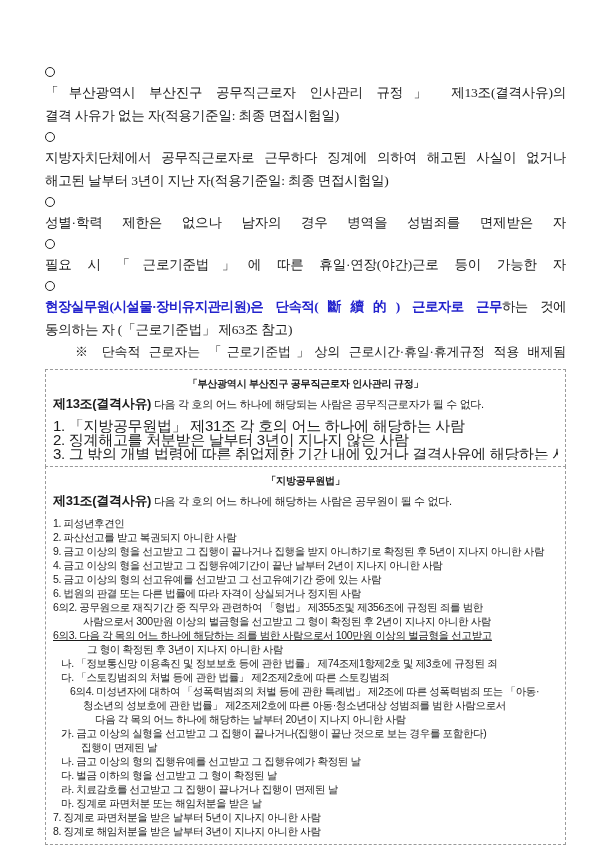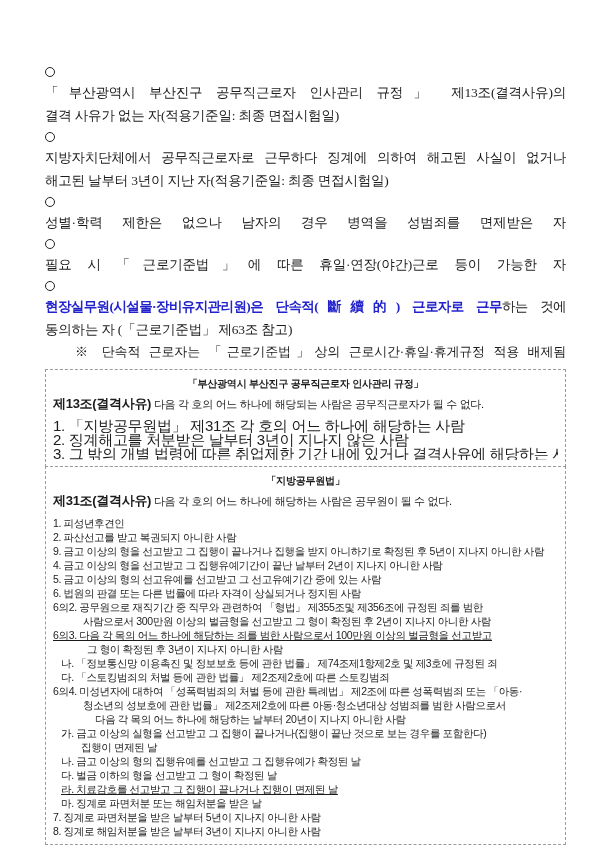--- a/index.html
+++ b/index.html
@@ -126,27 +126,27 @@
         <div class="law-line" style="padding-left: 0px;">9. 금고 이상의 형을 선고받고 그 집행이 끝나거나 집행을 받지 아니하기로 확정된 후 5년이 지나지 아니한 사람</div>
         <div class="law-line" style="padding-left: 0px;">4. 금고 이상의 형을 선고받고 그 집행유예기간이 끝난 날부터 2년이 지나지 아니한 사람</div>
         <div class="law-line" style="padding-left: 0px;">5. 금고 이상의 형의 선고유예를 선고받고 그 선고유예기간 중에 있는 사람</div>
         <div class="law-line" style="padding-left: 0px;">6. 법원의 판결 또는 다른 법률에 따라 자격이 상실되거나 정지된 사람</div>
         <div class="law-line" style="padding-left: 0px;">6의2. 공무원으로 재직기간 중 직무와 관련하여 「형법」 제355조및 제356조에 규정된 죄를 범한</div>
         <div class="law-line" style="padding-left: 30px;">사람으로서 300만원 이상의 벌금형을 선고받고 그 형이 확정된 후 2년이 지나지 아니한 사람</div>
         <div class="law-line" style="padding-left: 0px; text-decoration: underline;">6의3. 다음 각 목의 어느 하나에 해당하는 죄를 범한 사람으로서 100만원 이상의 벌금형을 선고받고</div>
         <div class="law-line" style="padding-left: 34px;">그 형이 확정된 후 3년이 지나지 아니한 사람</div>
         <div class="law-line" style="padding-left: 8px;">나. 「정보통신망 이용촉진 및 정보보호 등에 관한 법률」 제74조제1항제2호 및 제3호에 규정된 죄</div>
         <div class="law-line" style="padding-left: 8px;">다. 「스토킹범죄의 처벌 등에 관한 법률」 제2조제2호에 따른 스토킹범죄</div>
-        <div class="law-line" style="padding-left: 0px;">6의4. 미성년자에 대하여 「성폭력범죄의 처벌 등에 관한 특례법」 제2조에 따른 성폭력범죄 또는 「아동·</div>
+        <div class="law-line" style="padding-left: 0px; margin-left: 17px;">6의4. 미성년자에 대하여 「성폭력범죄의 처벌 등에 관한 특례법」 제2조에 따른 성폭력범죄 또는 「아동·</div>
         <div class="law-line" style="padding-left: 30px;">청소년의 성보호에 관한 법률」 제2조제2호에 따른 아동·청소년대상 성범죄를 범한 사람으로서</div>
         <div class="law-line" style="padding-left: 42px;">다음 각 목의 어느 하나에 해당하는 날부터 20년이 지나지 아니한 사람</div>
         <div class="law-line" style="padding-left: 8px;">가. 금고 이상의 실형을 선고받고 그 집행이 끝나거나(집행이 끝난 것으로 보는 경우를 포함한다)</div>
         <div class="law-line" style="padding-left: 28px;">집행이 면제된 날</div>
         <div class="law-line" style="padding-left: 8px;">나. 금고 이상의 형의 집행유예를 선고받고 그 집행유예가 확정된 날</div>
         <div class="law-line" style="padding-left: 8px;">다. 벌금 이하의 형을 선고받고 그 형이 확정된 날</div>
-        <div class="law-line" style="padding-left: 8px; text-decoration: underline;">라. 치료감호를 선고받고 그 집행이 끝나거나 집행이 면제된 날</div>
+        <div class="law-line" style="padding-left: 8px;">라. 치료감호를 선고받고 그 집행이 끝나거나 집행이 면제된 날</div>
         <div class="law-line" style="padding-left: 8px;">마. 징계로 파면처분 또는 해임처분을 받은 날</div>
         <div class="law-line" style="padding-left: 0px;">7. 징계로 파면처분을 받은 날부터 5년이 지나지 아니한 사람</div>
         <div class="law-line" style="padding-left: 0px;">8. 징계로 해임처분을 받은 날부터 3년이 지나지 아니한 사람</div>
       </div>
   </div>
 
 </div>
 
 </body></html>

